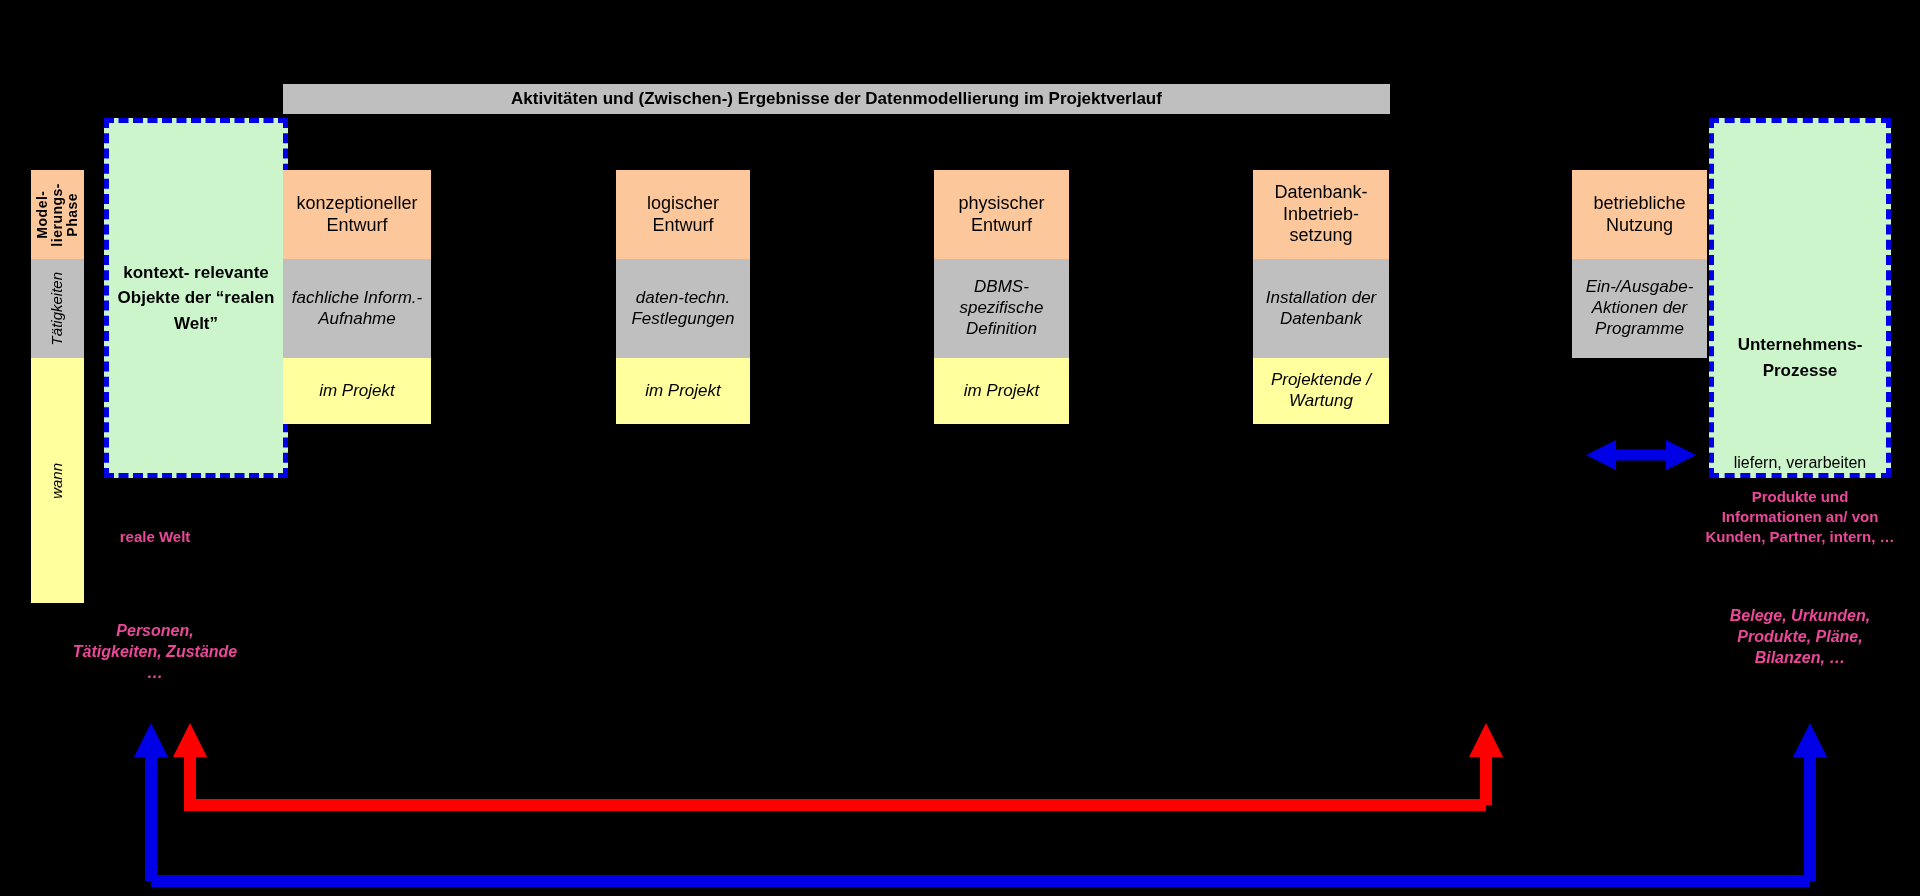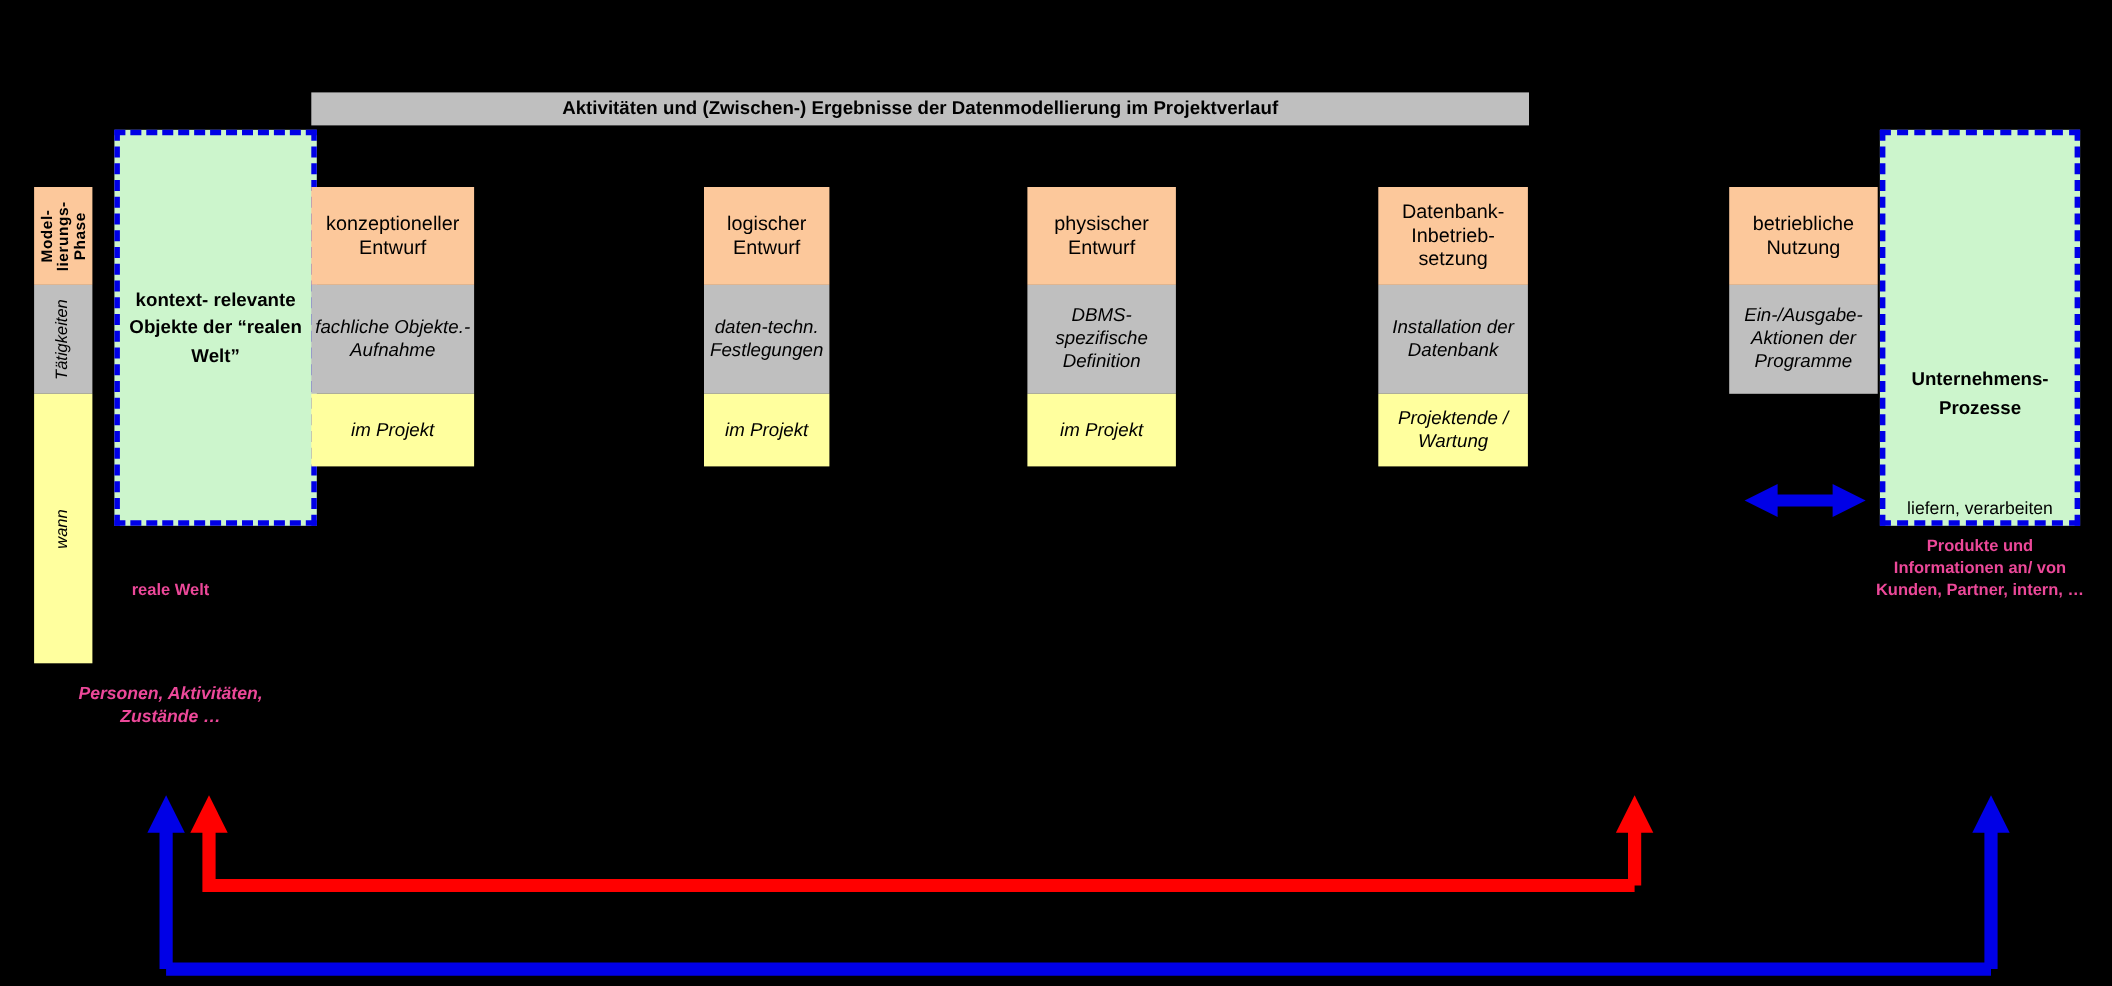--- a/index.html
+++ b/index.html
@@ -63,21 +63,21 @@
     box-sizing:border-box;width:100%;
     display:flex;align-items:center;justify-content:center;
     text-align:center;white-space:pre-line;
   }
   .cell-phase{background:#fcc89b;height:89px;font-size:18px;line-height:1.22;}
   .cell-tat{background:#bfbfbf;height:99px;font-size:17px;font-style:italic;line-height:1.22;}
   .cell-wann{background:#ffff9e;height:66px;font-size:17px;font-style:italic;line-height:1.22;}
 
   
   #stack-konzeptionell{left:283px;width:148px;}
-  #stack-logisch{left:616px;width:114px;margin-left:24px;}
+  #stack-logisch{left:616px;width:134px;}
   #stack-physisch{left:934px;width:135px;}
   #stack-datenbank{left:1253px;width:136px;}
   #stack-betrieb{left:1572px;width:135px;}
 
   
   #stack-datenbank .cell-phase{height:89px;}
 
   
   .bluetext{
     position:absolute;color:#ec4899;text-align:center;
@@ -124,21 +124,21 @@
       <span>Tätigkeiten</span>
     </div>
     <div class="cell lc-wann">
       <span>wann</span>
     </div>
   </div>
 
   <div class="stack" id="stack-konzeptionell">
     <div class="cell cell-phase">konzeptioneller
 Entwurf</div>
-    <div class="cell cell-tat">fachliche Objekte.-
+    <div class="cell cell-tat">fachliche Inform.-
 Aufnahme</div>
     <div class="cell cell-wann">im Projekt</div>
   </div>
 
   <div class="stack" id="stack-logisch">
     <div class="cell cell-phase">logischer
 Entwurf</div>
     <div class="cell cell-tat">daten-techn.
 Festlegungen</div>
     <div class="cell cell-wann">im Projekt</div>
@@ -166,26 +166,30 @@
   <div class="stack" id="stack-betrieb">
     <div class="cell cell-phase">betriebliche
 Nutzung</div>
     <div class="cell cell-tat">Ein-/Ausgabe-
 Aktionen der
 Programme</div>
   </div>
 
   <div class="bluetext bt-bold" id="txt-reale-welt">reale Welt</div>
   <div class="bluetext bt-italic" id="txt-personen">Personen,
-Aktivitäten,
+Tätigkeiten,
 Zustände …</div>
   <div class="bluetext bt-bold" id="txt-produkte">Produkte und
 Informationen an/
 von Kunden,
 Partner, intern, …</div>
+  <div class="bluetext bt-italic" id="txt-belege">Belege,
+Urkunden,
+Produkte, Pläne,
+Bilanzen, …</div>
 
   <svg class="arrows" viewBox="0 0 1920 896">
 
     <g>
       <line x1="1604" y1="455" x2="1678" y2="455" stroke="#0000e6" stroke-width="11"></line>
       <polygon points="1586,455 1616,440 1616,470" fill="#0000e6"></polygon>
       <polygon points="1696,455 1666,440 1666,470" fill="#0000e6"></polygon>
     </g>
 
     <g>

